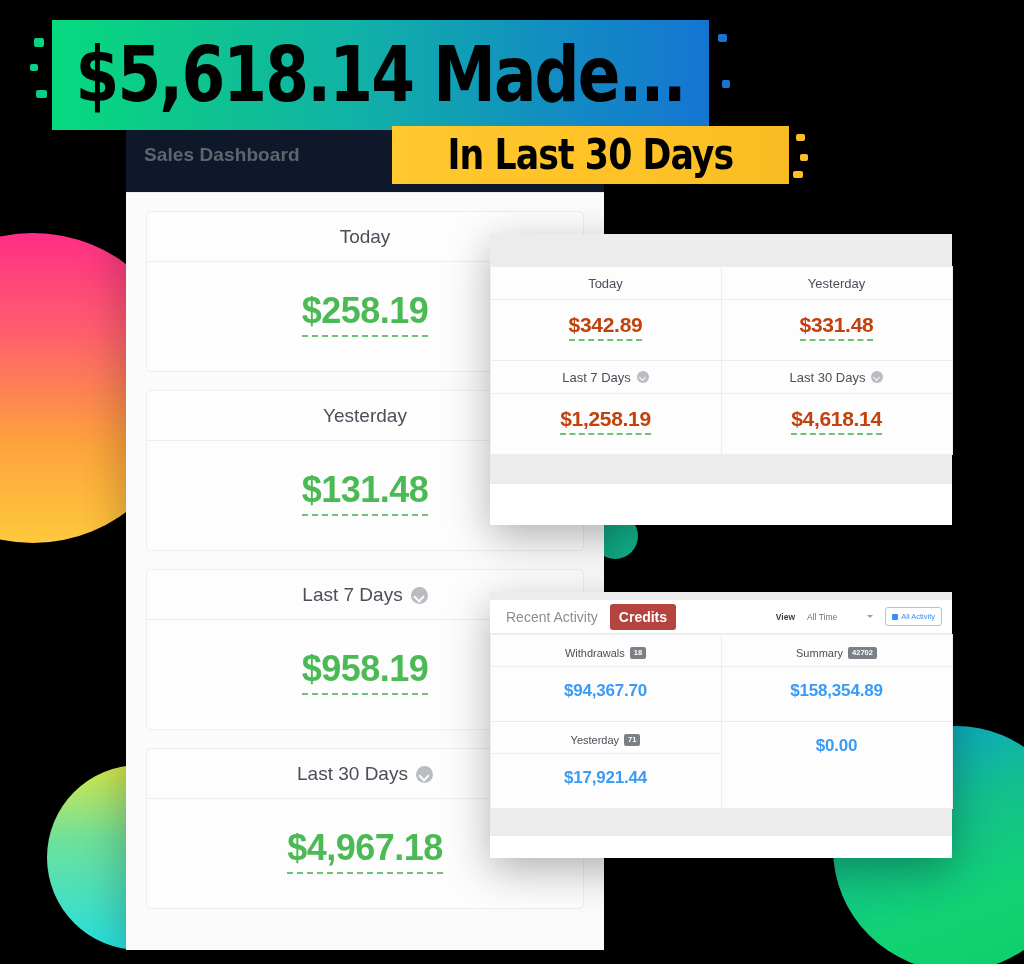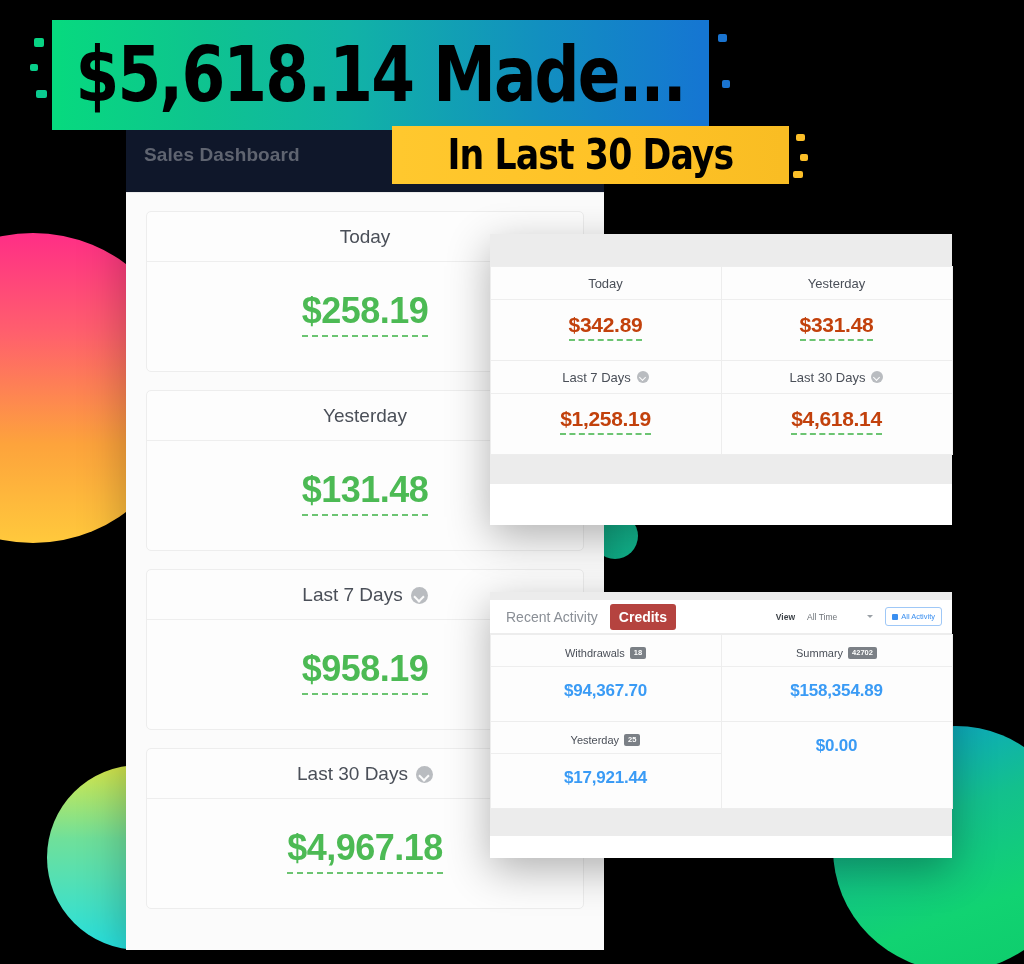--- a/index.html
+++ b/index.html
@@ -328,21 +328,21 @@
           <span class="badge">42702</span>
         </div>
         <div class="bval-wrap">
           <span class="bval">$158,354.89</span>
         </div>
       </div>
 
       <div class="bcell">
         <div class="bhead">
           <span>Yesterday</span>
-          <span class="badge">25</span>
+          <span class="badge">71</span>
         </div>
         <div class="bval-wrap">
           <span class="bval">$17,921.44</span>
         </div>
       </div>
 
       <div class="bcell">
         <div class="bval-wrap">
           <span class="bval">$0.00</span>
         </div>

